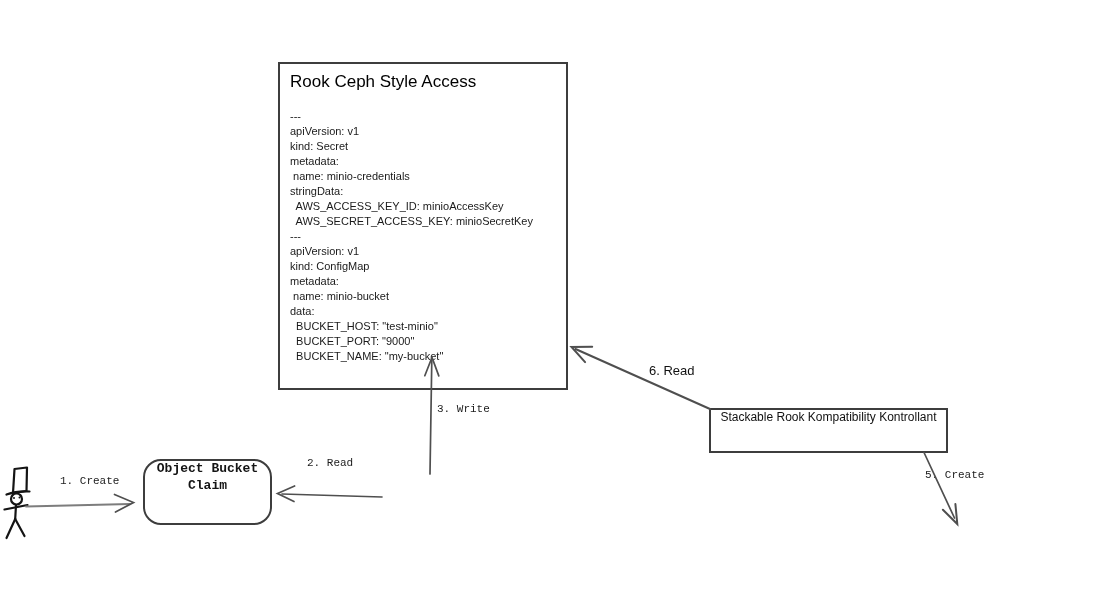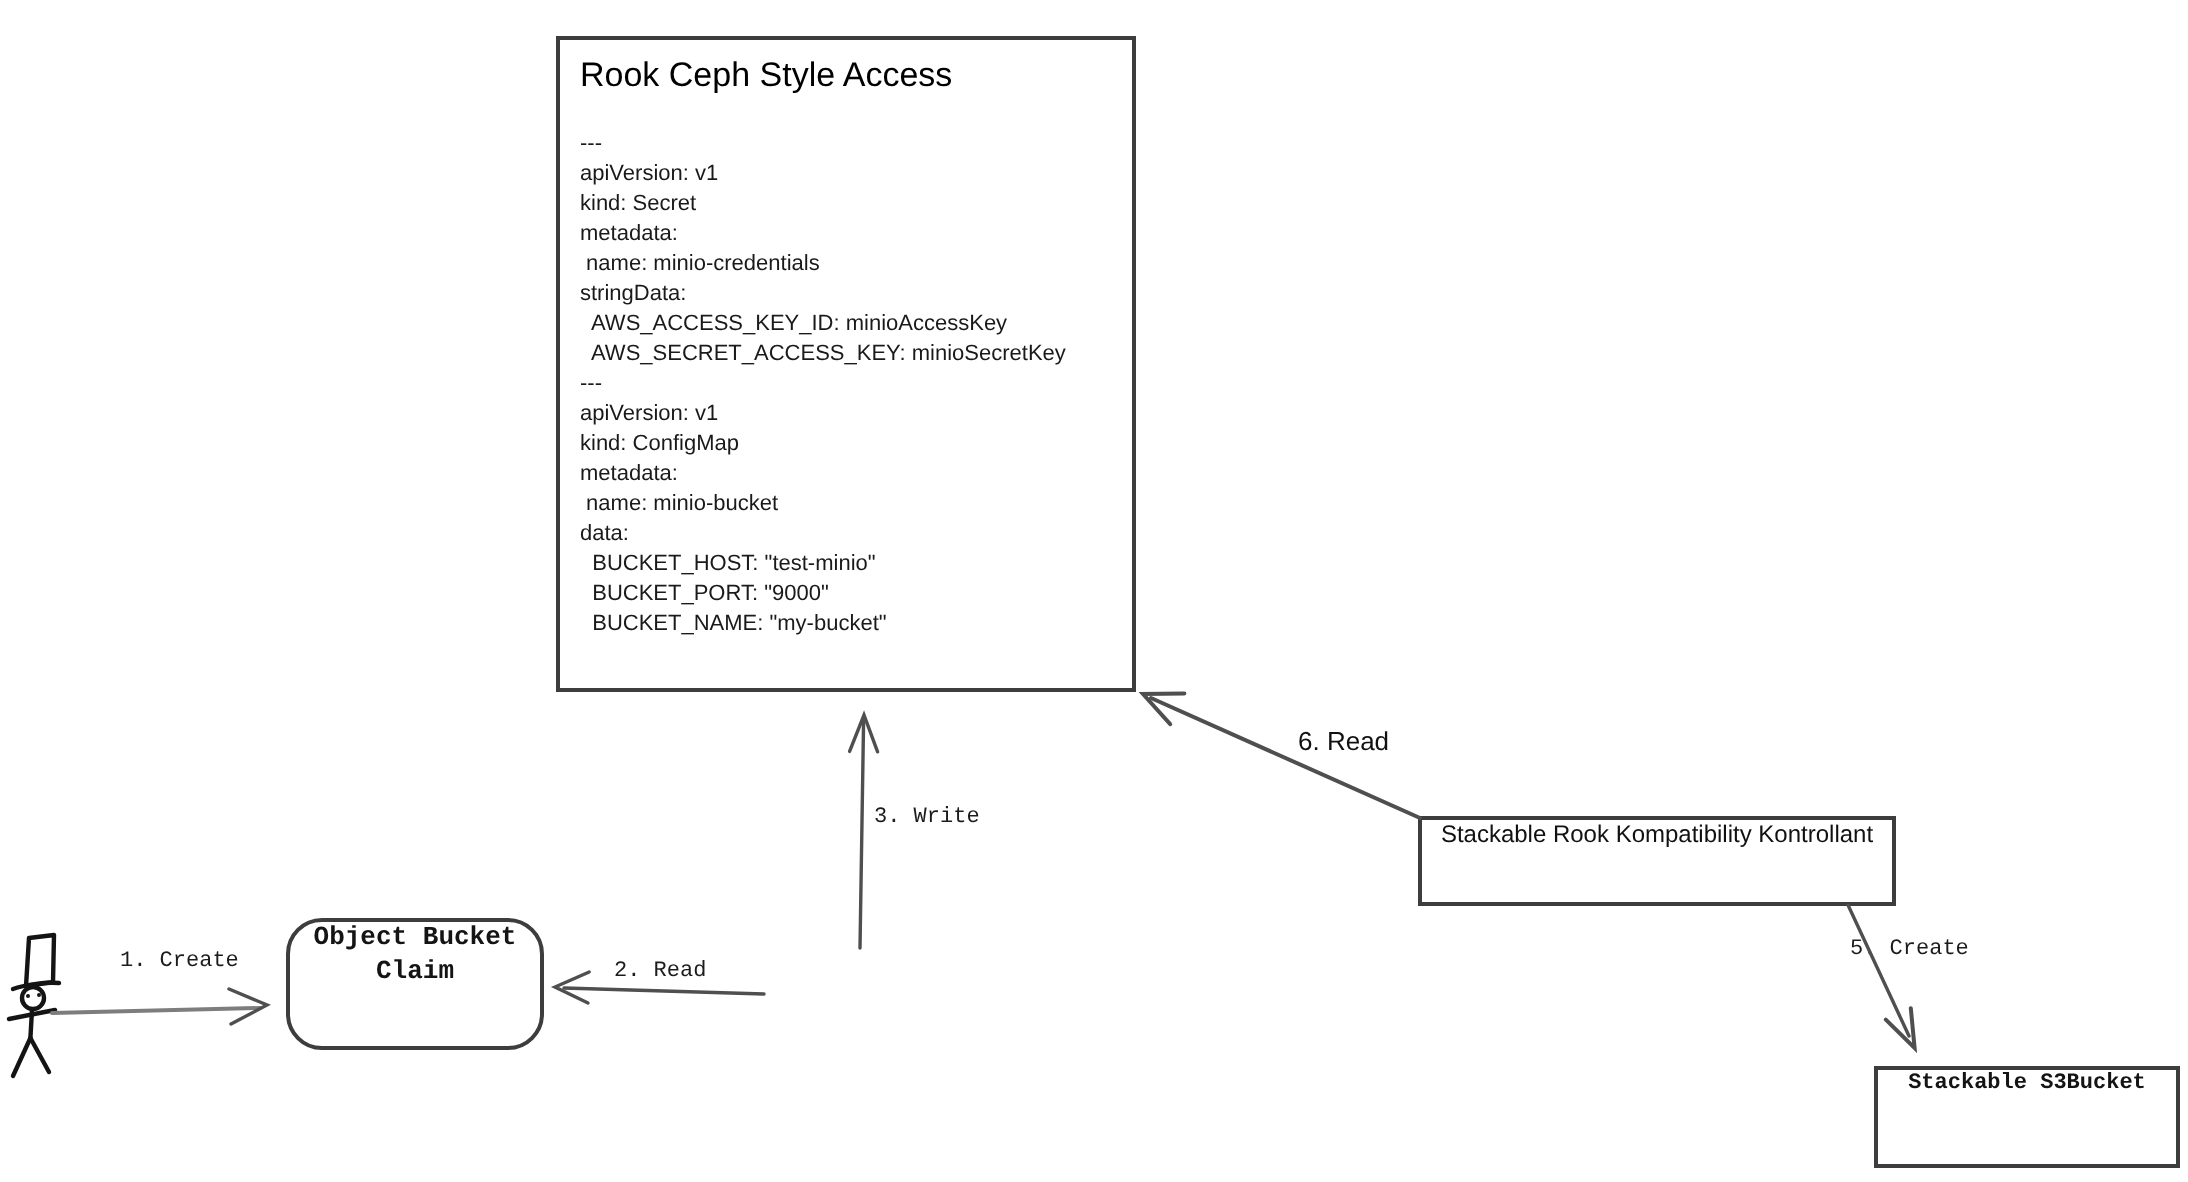--- a/index.html
+++ b/index.html
@@ -23,21 +23,21 @@
     justify-content: center;
     text-align: center;
   }
   .mono-label {
     font-family: "Liberation Mono", "DejaVu Sans Mono", monospace;
     font-weight: bold;
     color: #141414;
     white-space: pre-line;
     line-height: 1.3;
   }
-  .big-node { border-width: 2px; }
+  .big-node { border-width: 2px; margin-top: 44px; }
   .big-title {
     position: absolute;
     left: 10px;
     top: 8px;
     font-size: 17px;
     color: #000000;
     white-space: nowrap;
   }
   .yaml-pre {
     position: absolute;
@@ -98,26 +98,23 @@
   <div class="node node-center" style="left:143px; top:459px; width:129px; height:66px;border-radius:18px;">
     <span class="mono-label" style="font-size:13px;">Object Bucket
 Claim</span>
   </div>
 
 
   <div class="node node-center" style="left:709px; top:408px; width:239px; height:45px;">
     <span style="font-size:12px; color:#111; white-space:nowrap;">Stackable Rook Kompatibility Kontrollant</span>
   </div>
 
-  <div class="node node-center" style="left:937px; top:533px; width:153px; height:51px;">
-    <span class="mono-label" style="font-size:11px;">Stackable S3Bucket</span>
-  </div>
 
   <div class="edge-label" style="left:60px; top:475px;">1. Create</div>
-  <div class="edge-label" style="left:307px; top:480px;">2. Read</div>
+  <div class="edge-label" style="left:307px; top:457px;">2. Read</div>
   <div class="edge-label" style="left:437px; top:403px;">3. Write</div>
   <div class="edge-label sans" style="left:649px; top:363px;">6. Read</div>
   <div class="edge-label" style="left:925px; top:469px;">5. Create</div>
 
   <svg class="connectors" width="1094" height="591" viewBox="0 0 1094 591">
 
     <g stroke="#141414" stroke-width="2.2" fill="none" stroke-linecap="round" stroke-linejoin="round">
       <path d="M13,493 L14.5,469 L27,467.5 L26.5,491 Z"></path>
       <path d="M6.5,494.5 C12,492.5 22,491 29.5,491.5"></path>
       <circle cx="16.5" cy="499" r="5.5"></circle>

